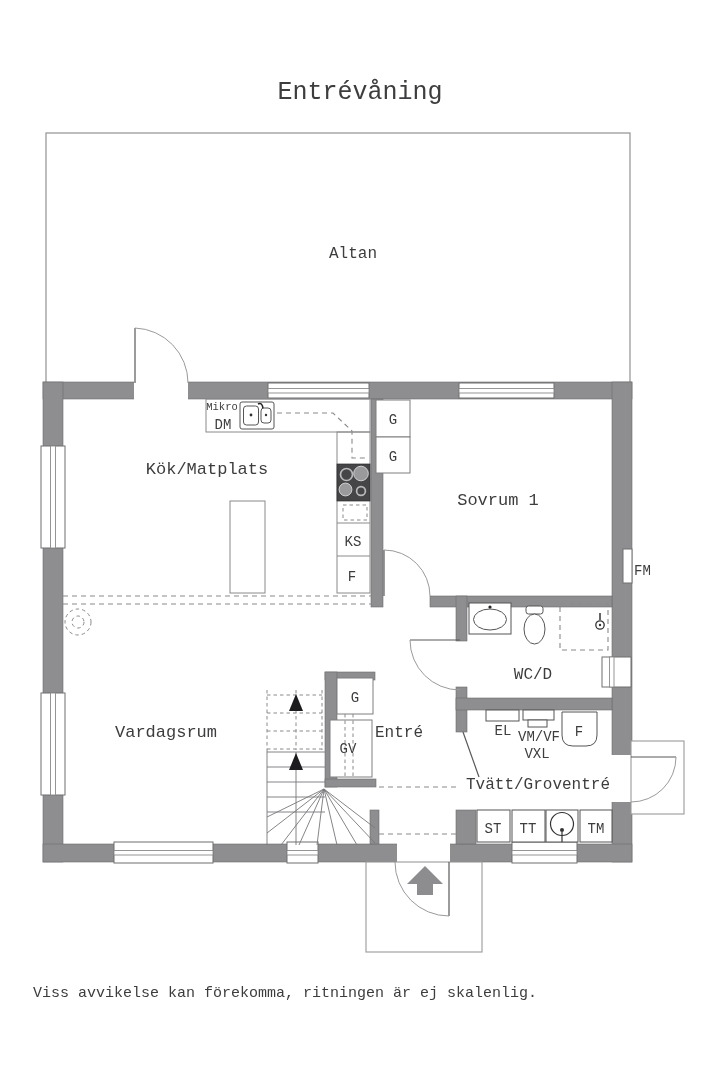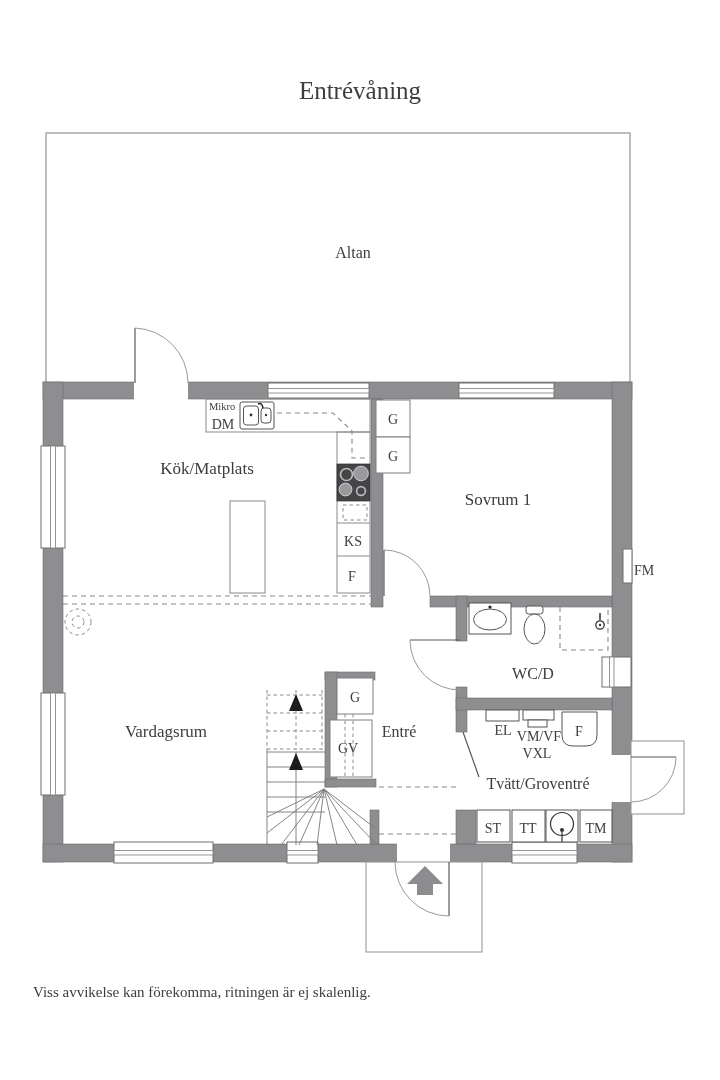--- a/index.html
+++ b/index.html
@@ -1,17 +1,17 @@
 <!DOCTYPE html>
 <html><head>
 <meta charset="utf-8">
 <style>
   html,body{margin:0;padding:0;background:#ffffff;}
   #stage{position:relative;width:720px;height:1080px;background:#ffffff;overflow:hidden;
-         font-family:Liberation Serif, serif;}
+         font-family:Liberation Mono, monospace;}
   svg{display:block;}
   .wall{fill:#8e8e90;stroke:#6d6d6f;stroke-width:.6;}
   .gap{fill:#ffffff;stroke:none;}
   .winbox{fill:#ffffff;stroke:#6f6f71;stroke-width:1;}
   .winpane{fill:#ffffff;stroke:#8a8a8c;stroke-width:.9;}
   .fixt{fill:#ffffff;stroke:#7f7f81;stroke-width:1;}
   .fixt2{fill:#ffffff;stroke:#555557;stroke-width:1;}
   .thin{fill:none;stroke:#8a8a8c;stroke-width:1;}
   .leaf{fill:none;stroke:#59595b;stroke-width:1.2;}
   .arc{fill:none;stroke:#9a9a9c;stroke-width:1;}

